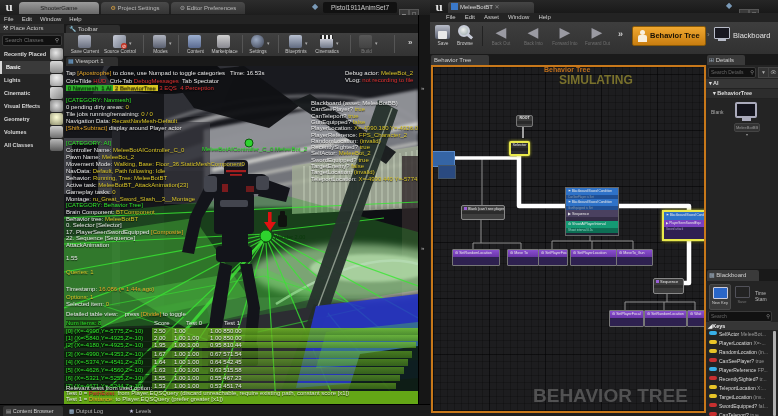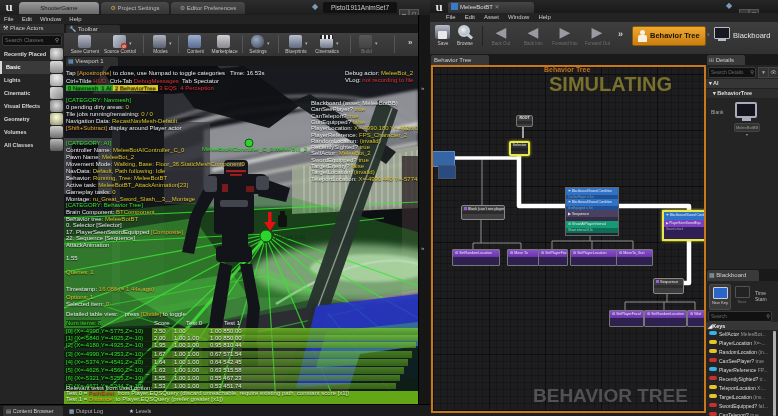--- a/index.html
+++ b/index.html
@@ -438,21 +438,21 @@
   <div class="ab" style="left:288px;top:39px;width:8px;height:2px;background:#b8bcc8;"></div>
   <div class="ab" style="left:303px;top:31px;font-size:7.5px;color:#e0e0e0;">Blackboard</div>
   </div>
 
   <div class="ab" style="left:0;top:54px;width:348px;height:11px;background:#1a1a1a;"></div>
   <div class="ab" style="left:1px;top:55px;width:58px;height:10px;background:#383838;border-radius:2px 2px 0 0;color:#cfcfcf;font-size:6px;line-height:10px;"><span style="margin-left:3px;"></span>Behavior Tree</div>
 
   <div id="graph" class="ab" style="left:1px;top:65px;width:275px;height:348px;background:#1e1e20;border:2px solid #c8781a;box-sizing:border-box;overflow:hidden;">
     <div class="ab" style="left:0;top:0;width:271px;height:344px;background-color:#1d1d1f;background-image:repeating-linear-gradient(0deg,rgba(0,0,0,.22) 0 1px,transparent 1px 7px),repeating-linear-gradient(90deg,rgba(0,0,0,.22) 0 1px,transparent 1px 7px),repeating-linear-gradient(0deg,rgba(0,0,0,.4) 0 1px,transparent 1px 56px),repeating-linear-gradient(90deg,rgba(0,0,0,.4) 0 1px,transparent 1px 56px);"></div>
     <div class="ab" style="left:111px;top:-1px;font-size:7px;font-weight:bold;color:#bf6f1c;">Behavior Tree</div>
-    <div class="ab nw" style="left:116px;top:6px;font-size:20px;font-weight:bold;color:rgba(152,142,50,.75);">SIMULATING</div>
+    <div class="ab nw" style="left:126px;top:6px;font-size:12px;font-weight:bold;color:rgba(152,142,50,.75);">SIMULATING</div>
     <div class="ab nw" style="left:100px;top:318px;font-size:19px;font-weight:bold;color:rgba(125,125,125,.55);">BEHAVIOR TREE</div>
     <svg class="ab" style="left:0;top:0;" width="271" height="344">
 <g stroke="#909090" stroke-width="1" fill="none">
 <path d="M49,91 L49,138"></path>
 <path d="M48,151 L48,176 M40,176 L88,176 M40,176 L40,182 M88,176 L88,182"></path>
 <path d="M157,166 L157,174 M119,174 L200,174 M119,174 L119,182 M159,174 L159,182 M200,174 L200,182"></path>
 <path d="M234,224 L234,235 M192,235 L262,235 M192,235 L192,243 M231,235 L231,243 M262,235 L262,243"></path>
 </g>
 <path d="M90,60 L90,71" stroke="#cccccc" stroke-width="1.5"></path>
 <path d="M8,91 L86,91" stroke="#ffffff" stroke-width="3.5" fill="none"></path>

